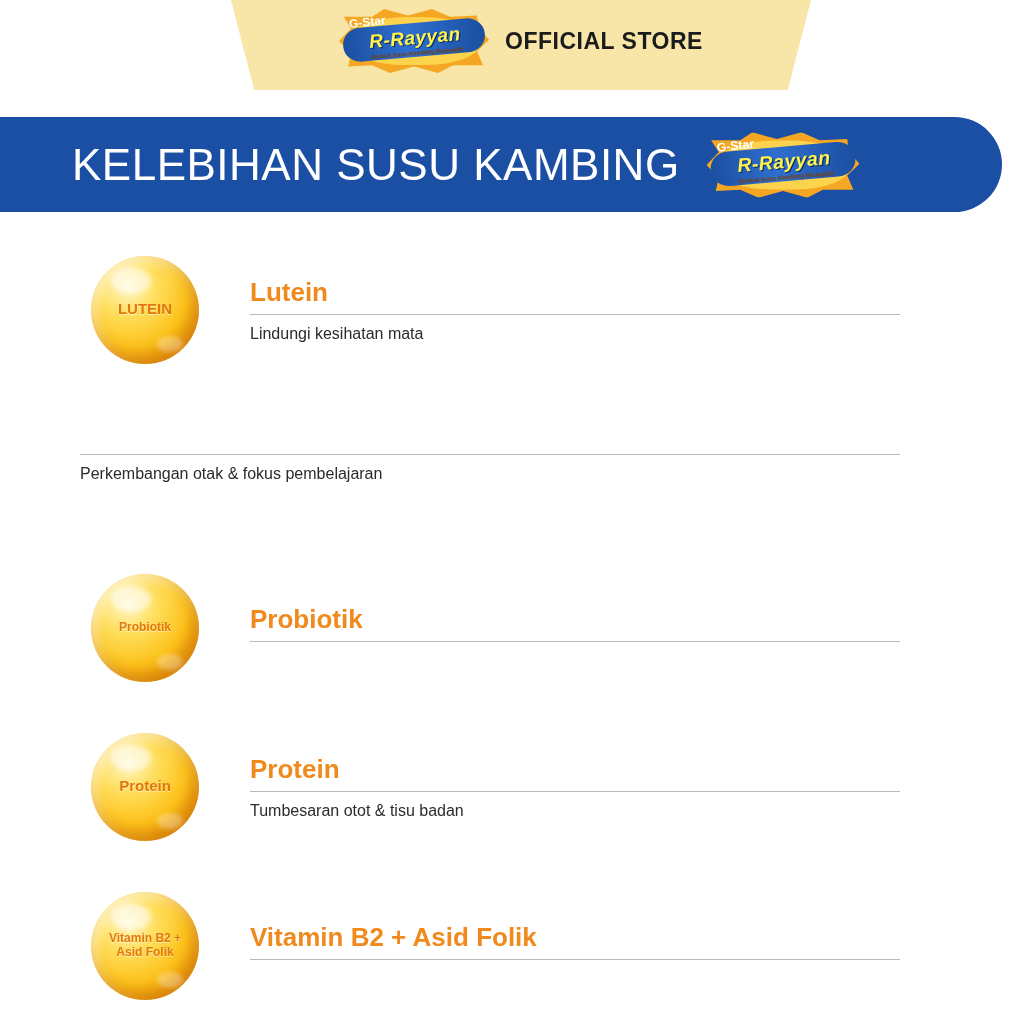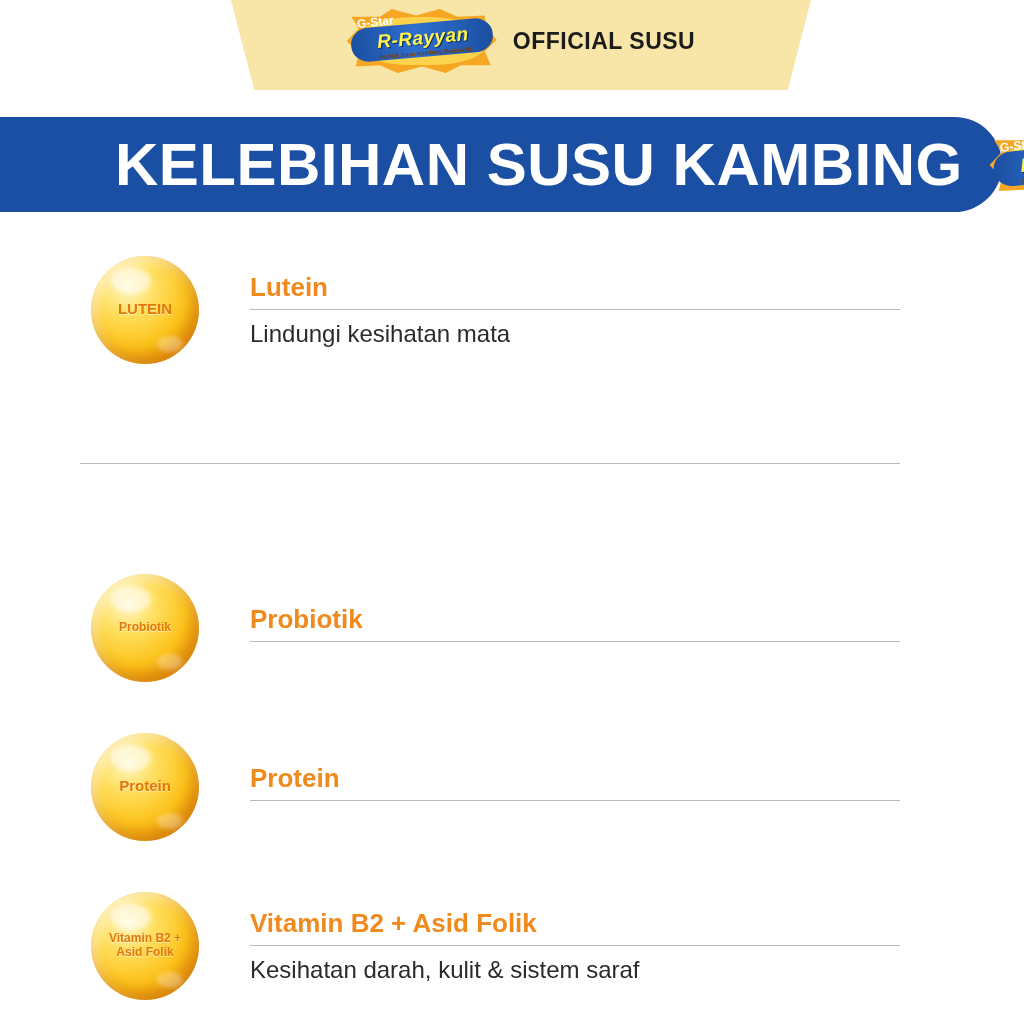--- a/index.html
+++ b/index.html
@@ -133,25 +133,24 @@
     height: 95px;
     background: #1a4fa3;
     border-radius: 0 48px 48px 0;
     display: flex;
     align-items: center;
     padding-left: 72px;
     box-sizing: border-box;
   }
   .title-text {
     color: #ffffff;
-    font-size: 60px;
-    font-weight: bold;
+    font-size: 44px;
+    font-weight: normal;
     letter-spacing: 0.5px;
     white-space: nowrap;
-    margin-left: 43px;
   }
   .title-bar .logo {
     margin-left: 28px;
     transform: scale(1.02);
   }
 
   
   .benefits {
     margin-top: 18px;
     padding: 0 24px 0 60px;
@@ -226,40 +225,40 @@
     font-weight: bold;
     margin-bottom: 6px;
   }
   .benefit-rule {
     height: 1px;
     background: #b9b9b9;
     margin-bottom: 10px;
   }
   .benefit-desc {
     color: #2b2b2b;
-    font-size: 24px;
+    font-size: 16px;
   }
 </style>
 </head>
 <body>
 
 <div class="topbar">
   <div class="topbar-ribbon">
     <div class="topbar-inner">
 
       <div class="logo small">
         <div class="burst"></div>
         <div class="burst-inner"></div>
         <div class="swoosh"></div>
         <div class="logo-star">G-Star</div>
         <div class="logo-name">R-Rayyan</div>
         <div class="logo-tagline">Serbuk Susu Kambing Berkualiti</div>
       </div>
 
-      <div class="official-store-text">OFFICIAL SUSU</div>
+      <div class="official-store-text">OFFICIAL STORE</div>
     </div>
   </div>
 </div>
 
 <div class="title-bar">
   <div class="title-text">KELEBIHAN SUSU KAMBING</div>
 
   <div class="logo small">
     <div class="burst"></div>
     <div class="burst-inner"></div>
@@ -281,20 +280,21 @@
     <div class="benefit-text">
       <div class="benefit-title">Lutein</div>
       <div class="benefit-rule"></div>
       <div class="benefit-desc">Lindungi kesihatan mata</div>
     </div>
   </div>
 
   <div class="benefit-row">
     <div class="benefit-text">
       <div class="benefit-rule"></div>
+      <div class="benefit-desc">Perkembangan otak &amp; fokus pembelajaran</div>
     </div>
   </div>
 
   <div class="benefit-row">
     <div class="drop-wrap">
       <div class="drop">
         <div class="drop-label tiny">Probiotik</div>
       </div>
     </div>
     <div class="benefit-text">
@@ -305,29 +305,29 @@
 
   <div class="benefit-row">
     <div class="drop-wrap">
       <div class="drop">
         <div class="drop-label">Protein</div>
       </div>
     </div>
     <div class="benefit-text">
       <div class="benefit-title">Protein</div>
       <div class="benefit-rule"></div>
+      <div class="benefit-desc">Tumbesaran otot &amp; tisu badan</div>
     </div>
   </div>
 
   <div class="benefit-row">
     <div class="drop-wrap">
       <div class="drop">
         <div class="drop-label tiny">Vitamin B2 + Asid Folik</div>
       </div>
     </div>
     <div class="benefit-text">
       <div class="benefit-title">Vitamin B2 + Asid Folik</div>
       <div class="benefit-rule"></div>
-      <div class="benefit-desc">Kesihatan darah, kulit &amp; sistem saraf</div>
     </div>
   </div>
 
 </div>
 
 </body></html>

